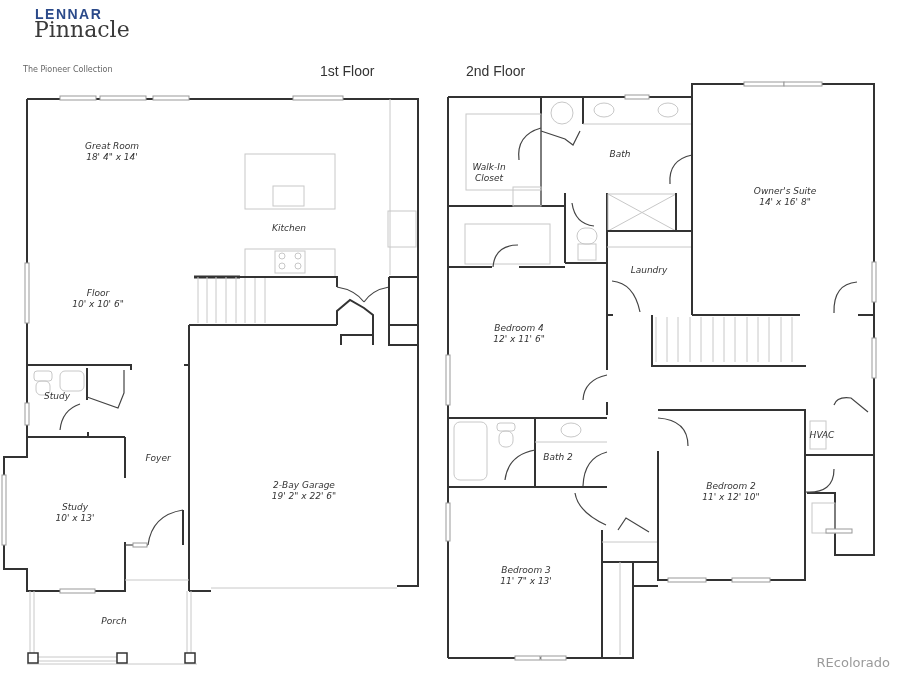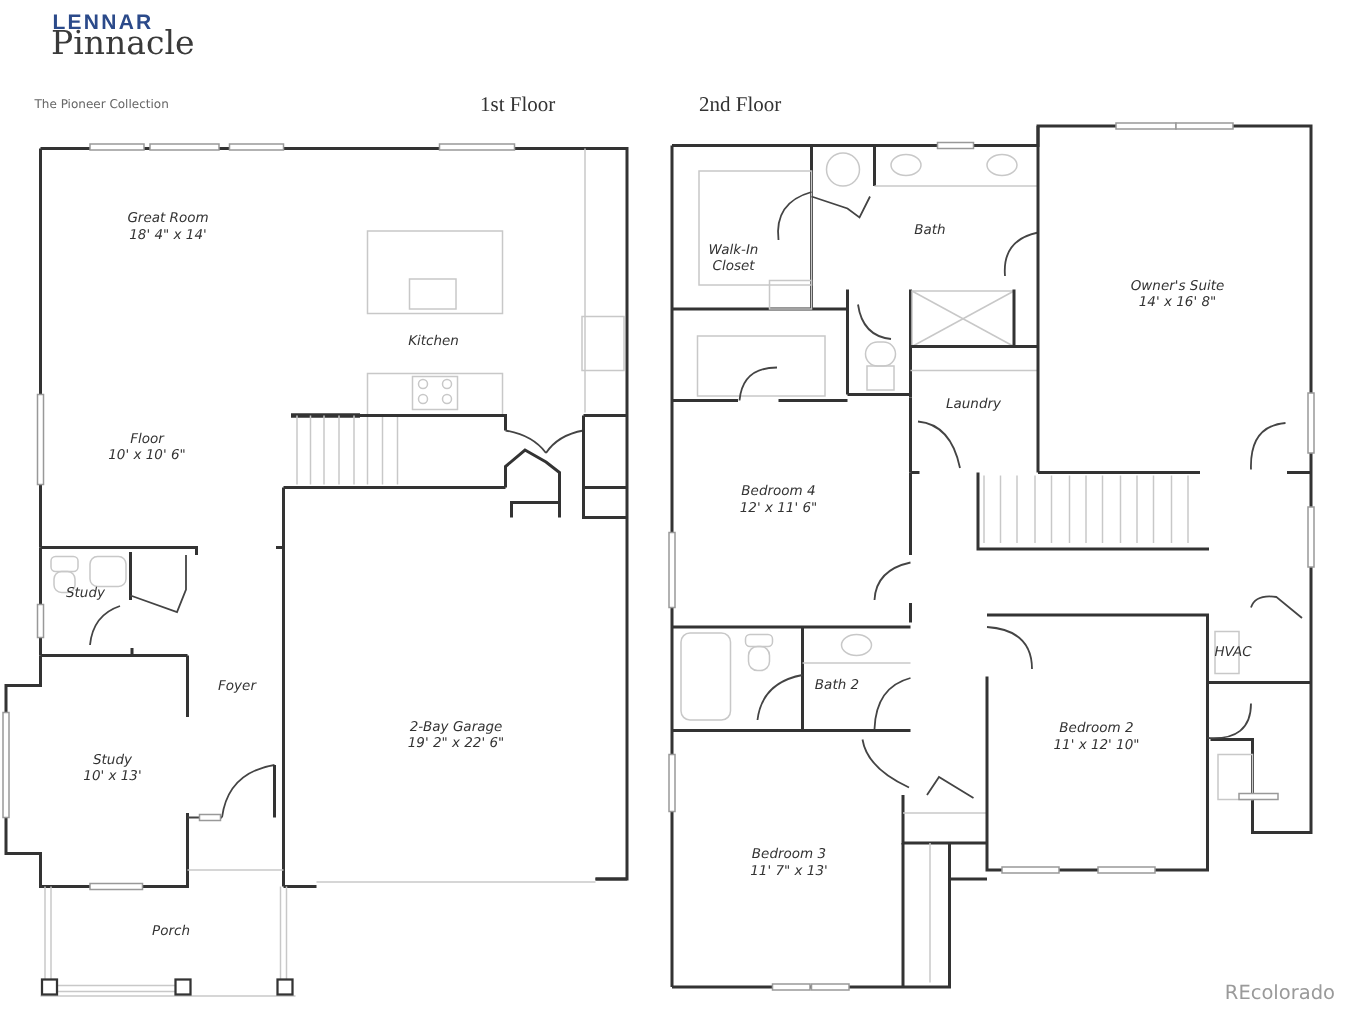--- a/index.html
+++ b/index.html
@@ -1,20 +1,20 @@
 <!DOCTYPE html>
 <html><head>
 <meta charset="utf-8">
 <style>
   html, body { margin: 0; padding: 0; background: #ffffff; }
   body { width: 900px; height: 676px; position: relative; overflow: hidden; font-family: "DejaVu Sans", sans-serif; color: #333; }
   .brand { position: absolute; left: 35px; top: 6px; color: #2b4a8a; font-family: "Liberation Sans", sans-serif; font-weight: bold; font-size: 14px; letter-spacing: 1.5px; }
   .model { position: absolute; left: 34px; top: 17px; font-family: "DejaVu Serif", serif; font-size: 22px; color: #3a3a3a; }
   .collection { position: absolute; left: 23px; top: 53px; font-size: 8px; color: #666; font-family: "DejaVu Sans", sans-serif; margin-top: 12px; }
-  .floor-title { position: absolute; font-family: Liberation Serif, serif; font-size: 14px; color: #333; }
+  .floor-title { position: absolute; font-family: Liberation Sans, sans-serif; font-size: 14px; color: #333; }
   .watermark { position: absolute; right: 10px; bottom: 6px; font-size: 13px; color: #9a9a9a; font-family: "DejaVu Sans", sans-serif; }
   svg { position: absolute; left: 0; top: 0; }
   .wall { stroke: #333; stroke-width: 2; fill: none; }
   .thin { stroke: #c8c8c8; stroke-width: 1; fill: none; }
   .door { stroke: #444; stroke-width: 1.2; fill: none; }
   .win { stroke: #999; stroke-width: 1; fill: #fff; }
   .lbl { position: absolute; text-align: center; font-size: 9px; line-height: 11px; color: #333; transform: translateX(-50%); white-space: nowrap; font-style: italic; }
 </style>
 </head>
 <body>

